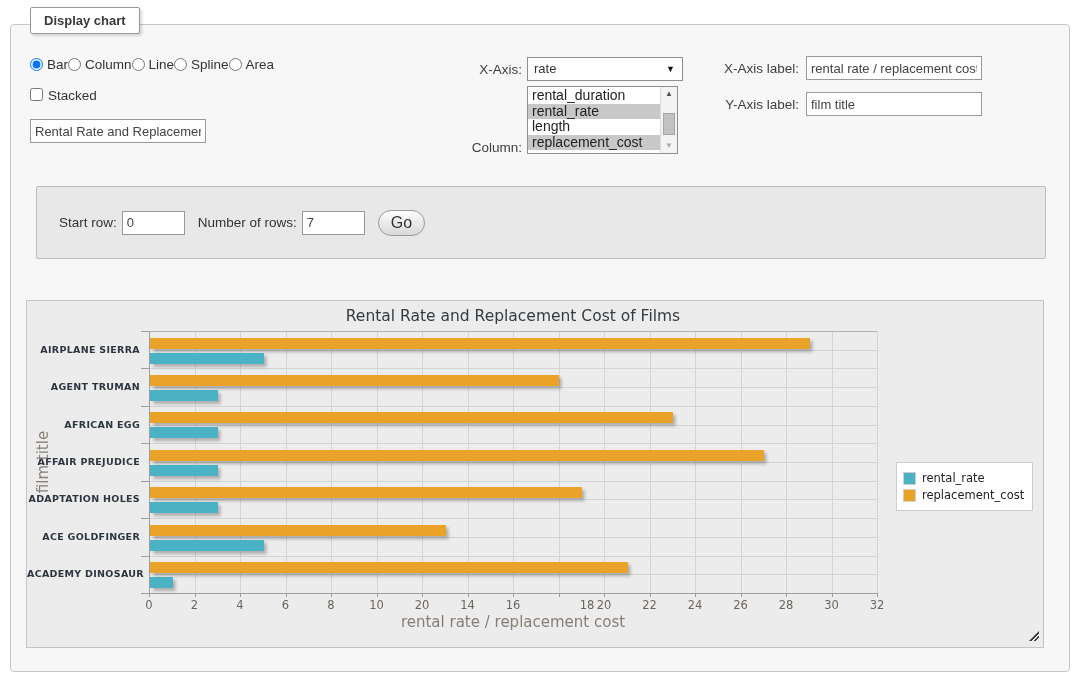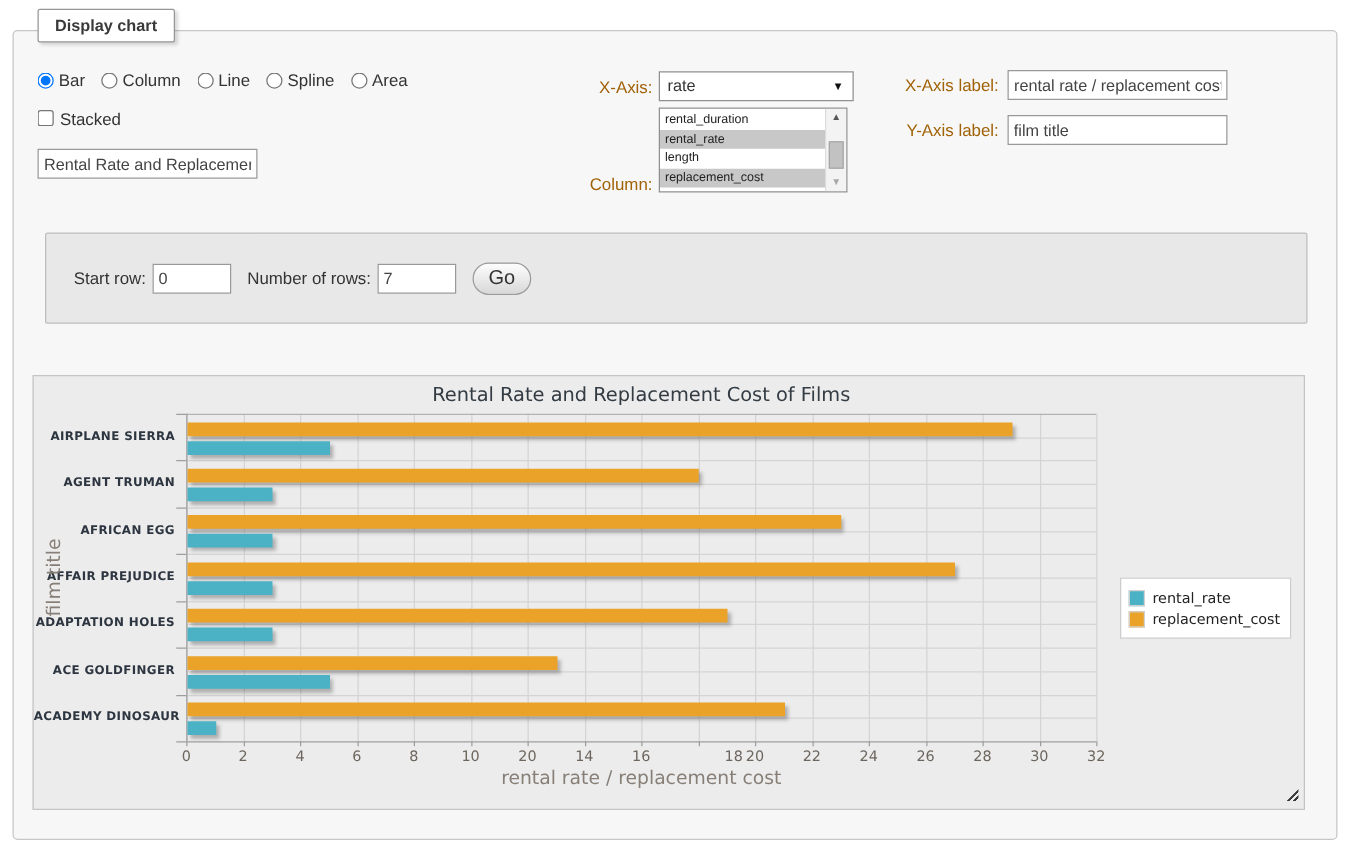--- a/index.html
+++ b/index.html
@@ -5,45 +5,45 @@
   * { box-sizing: border-box; margin: 0; padding: 0; }
   html,body { width:1081px; height:681px; background:#fff; font-family:"Liberation Sans", sans-serif; position:relative; overflow:hidden; }
 
   
   .outer-box { position:absolute; left:10px; top:24px; width:1060px; height:648px;
     background:#f7f7f7; border:1px solid #c6c6c6; border-radius:4px; }
   .legend-box { position:absolute; left:30px; top:7px; padding:5px 13px; background:#fff;
     border:1px solid #979797; border-radius:2px; font-size:13px; font-weight:bold; color:#3a3a3a;
     box-shadow:2px 2px 3px rgba(0,0,0,.15); z-index:5; }
 
-  .ctl-label { position:absolute; font-size:13.5px; color:#a16207; }
+  .ctl-label { position:absolute; font-size:13.5px; color:#404040; }
   .r-align { text-align:right; }
 
   
-  .radio-row { position:absolute; left:30px; top:57px; display:flex; gap:13px; align-items:center; }
+  .radio-row { position:absolute; left:30px; top:57px; display:flex; align-items:center; }
   .radio-item { display:flex; align-items:center; gap:4px; font-size:13.5px; color:#333; }
   .radio-item input { width:13px; height:13px; }
   .check-row { position:absolute; left:30px; top:88px; display:flex; gap:5px; font-size:13.5px; color:#333; }
   .check-row input { width:13px; height:13px; }
 
   input[type=text] { border:1px solid #999; background:#fff; font-size:13px; color:#444;
     padding:2px 4px; font-family:"Liberation Sans", sans-serif; }
 
   .title-input { position:absolute; left:30px; top:119px; width:176px; height:24px; }
 
   
   .sel-box { position:absolute; left:527px; top:57px; width:156px; height:24px; background:#fff;
     border:1px solid #8f8f8f; font-size:13px; color:#333; line-height:22px; padding-left:6px; cursor:default; }
   .sel-box .arrow { position:absolute; right:7px; top:0; font-size:9px; color:#111; line-height:23px; }
 
   
   .listbox { position:absolute; left:527px; top:86px; width:151px; height:68px; background:#fff;
     border:1px solid #8f8f8f; overflow:hidden; }
   .lb-rows { position:absolute; left:0; top:1px; right:17px; }
-  .lb-row { height:15.5px; font-size:10px; color:#222; padding-left:4px; line-height:15.5px; white-space:nowrap; }
+  .lb-row { height:15.5px; font-size:14px; color:#222; padding-left:4px; line-height:15.5px; white-space:nowrap; }
   .lb-row.sel { background:#c8c8c8; }
   .lb-scroll { position:absolute; right:0; top:0; bottom:0; width:17px; background:#f3f3f3; border-left:1px solid #ddd; }
   .lb-arrow { position:absolute; left:0; right:0; height:14px; text-align:center; font-size:8px; color:#555; line-height:14px; }
   .lb-arrow.down { bottom:0; color:#a9a9a9; }
   .lb-thumb { position:absolute; left:2px; right:2px; top:26px; height:22px; background:#c2c2c2; border:1px solid #a6a6a6; }
 
   .axis-input { position:absolute; width:176px; height:24px; }
 
   
   .row-panel { position:absolute; left:36px; top:186px; width:1010px; height:73px; background:#e8e8e8;

